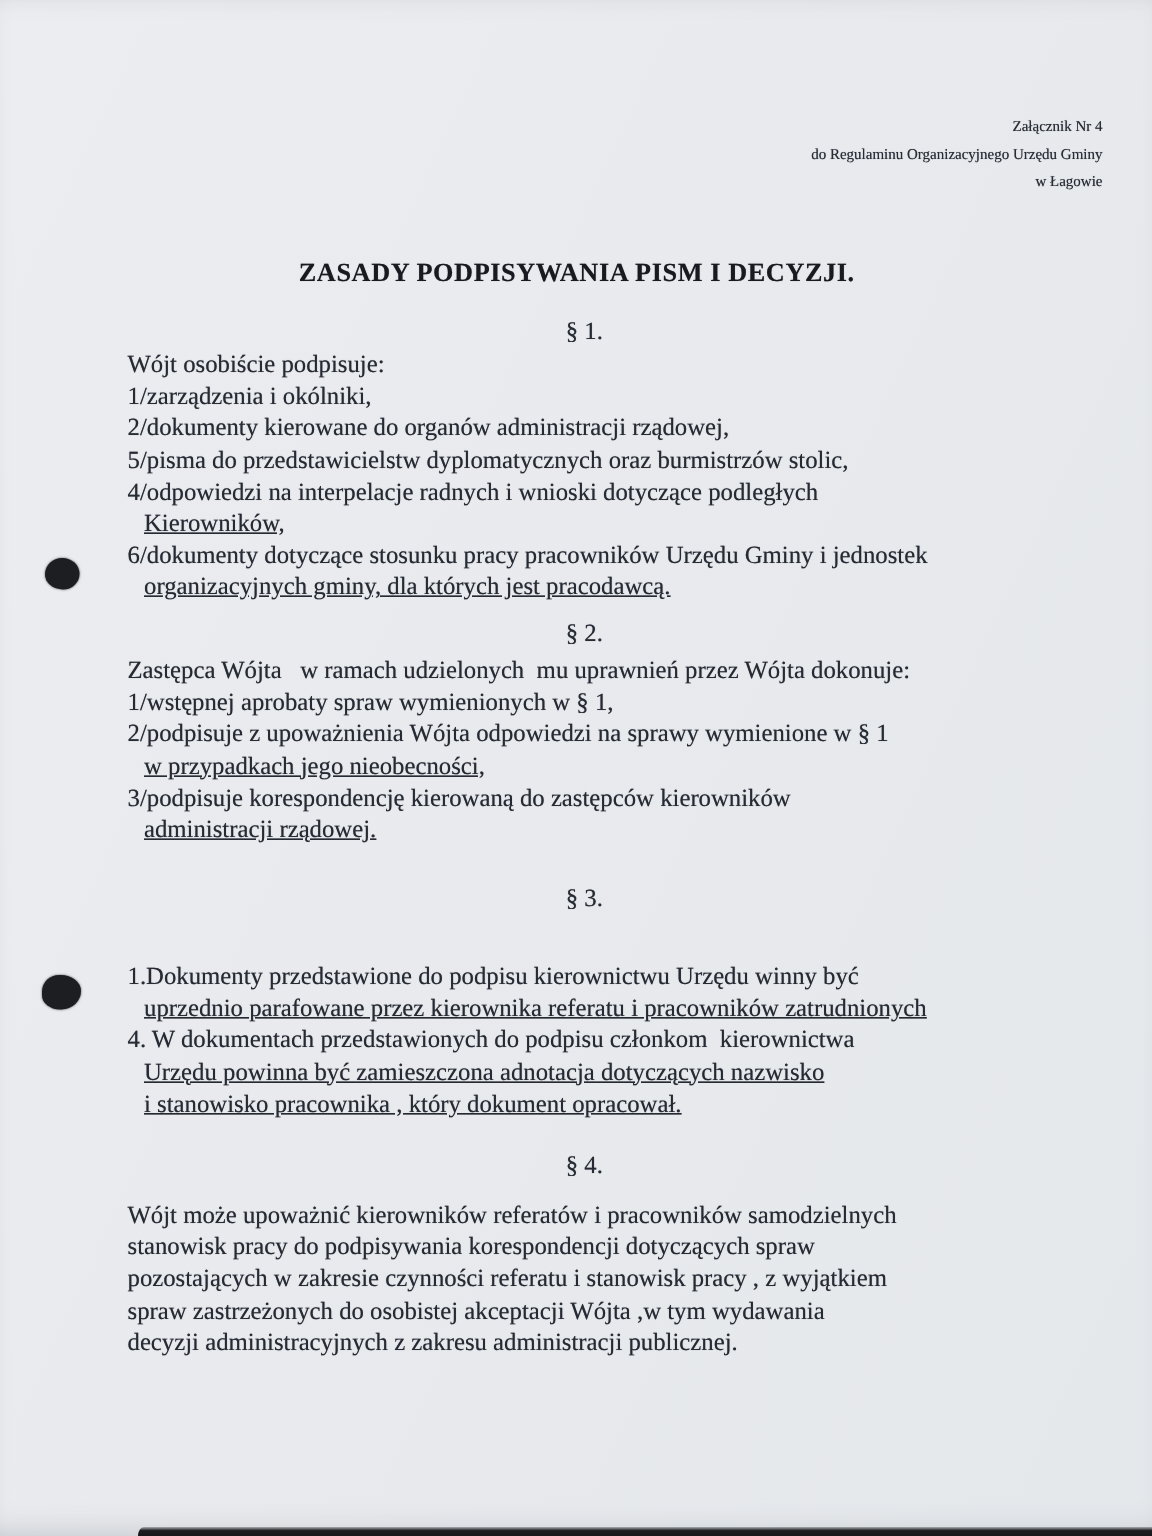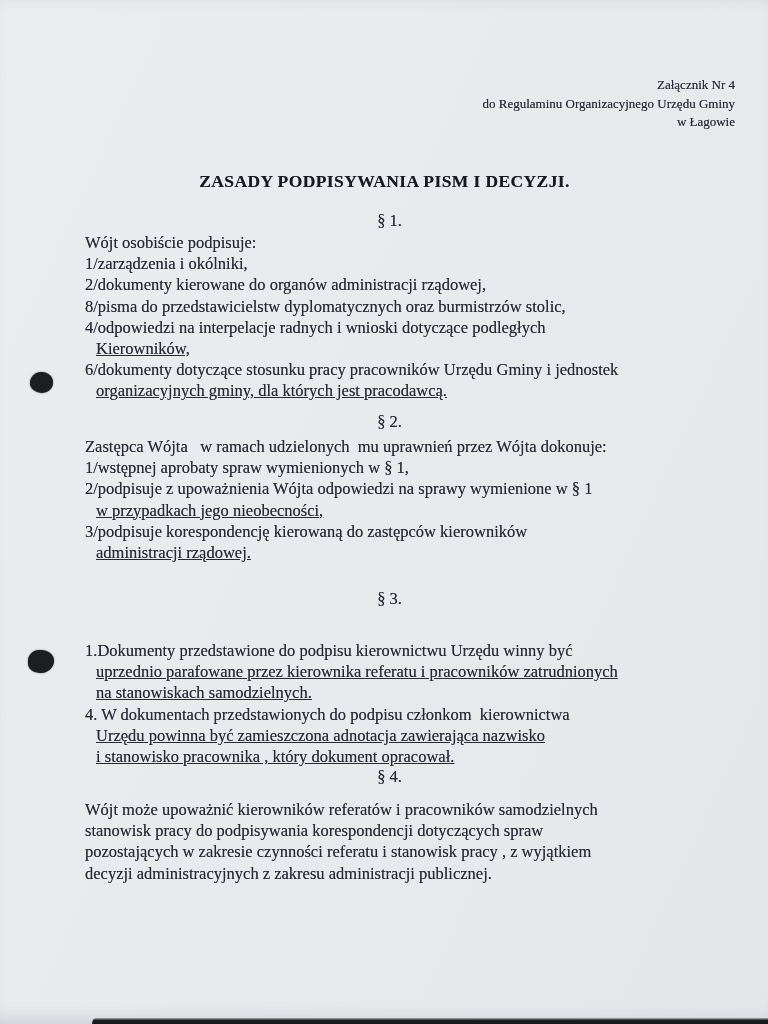--- a/index.html
+++ b/index.html
@@ -16,21 +16,21 @@
     box-shadow: inset 0 -16px 20px -16px rgba(110,115,125,0.35),
                 inset 0 10px 14px -12px rgba(150,155,165,0.25);
     color: #262a33;
   }
   .txt {
     text-shadow: 0 0 0.5px rgba(35,40,55,0.6);
   }
   .header-block {
     position: absolute; top: 76px; right: 33px;
     text-align: right;
-    font-size: 13px; line-height: 18.5px;
+    font-size: 10px; line-height: 18.5px;
     color: #272b34;
   }
   .doc-title {
     position: absolute; top: 171px; left: 0; width: 100%;
     padding-left: 1px; box-sizing: border-box;
     margin: 0;
     text-align: center;
     font-size: 17.5px; font-weight: bold;
     letter-spacing: 0.4px;
     color: #181a20;
@@ -84,52 +84,52 @@
     <div>w Łagowie</div>
   </div>
 
   <h1 class="doc-title txt">ZASADY PODPISYWANIA PISM I DECYZJI.</h1>
 
   <div class="sec-heading s1h txt">§ 1.</div>
   <div class="sec-body s1b txt">
     <div class="line">Wójt osobiście podpisuje:</div>
     <div class="line">1/zarządzenia i okólniki,</div>
     <div class="line">2/dokumenty kierowane do organów administracji rządowej,</div>
-    <div class="line">8/pisma do przedstawicielstw dyplomatycznych oraz burmistrzów stolic,</div>
+    <div class="line">5/pisma do przedstawicielstw dyplomatycznych oraz burmistrzów stolic,</div>
     <div class="line">4/odpowiedzi na interpelacje radnych i wnioski dotyczące podległych</div>
     <div class="line indent">Kierowników,</div>
     <div class="line">6/dokumenty dotyczące stosunku pracy pracowników Urzędu Gminy i jednostek</div>
     <div class="line indent">organizacyjnych gminy, dla których jest pracodawcą.</div>
   </div>
 
   <div class="sec-heading s2h txt">§ 2.</div>
   <div class="sec-body s2b txt">
     <div class="line">Zastępca Wójta   w ramach udzielonych  mu uprawnień przez Wójta dokonuje:</div>
     <div class="line">1/wstępnej aprobaty spraw wymienionych w § 1,</div>
     <div class="line">2/podpisuje z upoważnienia Wójta odpowiedzi na sprawy wymienione w § 1</div>
     <div class="line indent">w przypadkach jego nieobecności,</div>
     <div class="line">3/podpisuje korespondencję kierowaną do zastępców kierowników</div>
     <div class="line indent">administracji rządowej.</div>
   </div>
 
   <div class="sec-heading s3h txt">§ 3.</div>
   <div class="sec-body s3b txt">
     <div class="line">1.Dokumenty przedstawione do podpisu kierownictwu Urzędu winny być</div>
     <div class="line indent">uprzednio parafowane przez kierownika referatu i pracowników zatrudnionych</div>
-    <div class="line indent">na stanowiskach samodzielnych.</div>
     <div class="line">4. W dokumentach przedstawionych do podpisu członkom  kierownictwa</div>
-    <div class="line indent">Urzędu powinna być zamieszczona adnotacja zawierająca nazwisko</div>
+    <div class="line indent">Urzędu powinna być zamieszczona adnotacja dotyczących nazwisko</div>
     <div class="line indent">i stanowisko pracownika , który dokument opracował.</div>
   </div>
 
   <div class="sec-heading s4h txt">§ 4.</div>
   <div class="sec-body s4b txt">
     <div class="line">Wójt może upoważnić kierowników referatów i pracowników samodzielnych</div>
     <div class="line">stanowisk pracy do podpisywania korespondencji dotyczących spraw</div>
     <div class="line">pozostających w zakresie czynności referatu i stanowisk pracy , z wyjątkiem</div>
+    <div class="line">spraw zastrzeżonych do osobistej akceptacji Wójta ,w tym wydawania</div>
     <div class="line">decyzji administracyjnych z zakresu administracji publicznej.</div>
   </div>
 
   <span class="punch-dot dot1"></span>
   <span class="punch-dot dot2"></span>
   <div class="scan-edge"></div>
 
 </div>
 
 </body></html>

